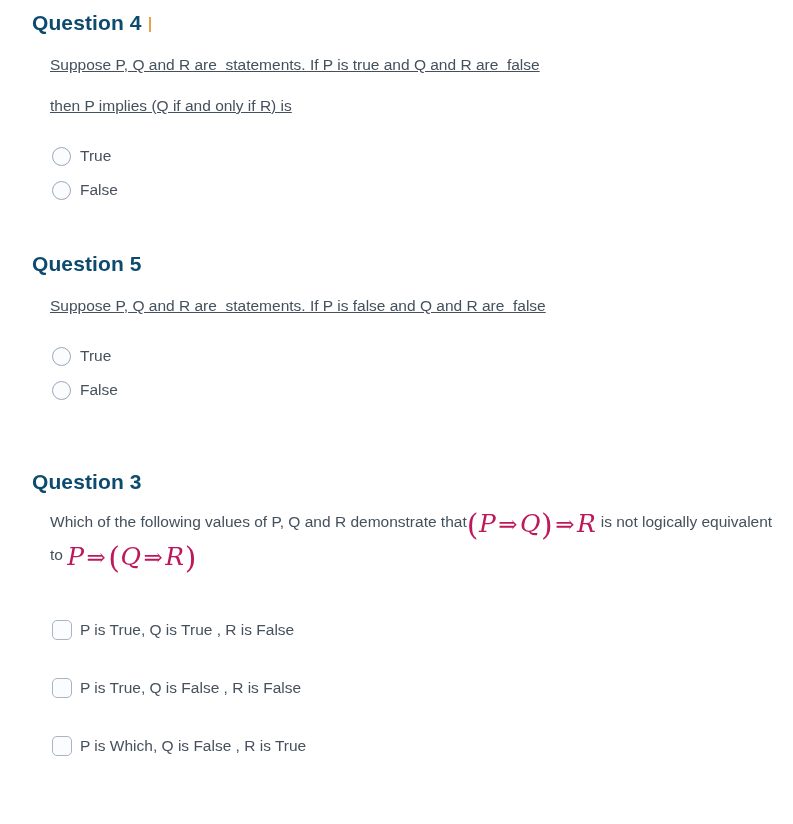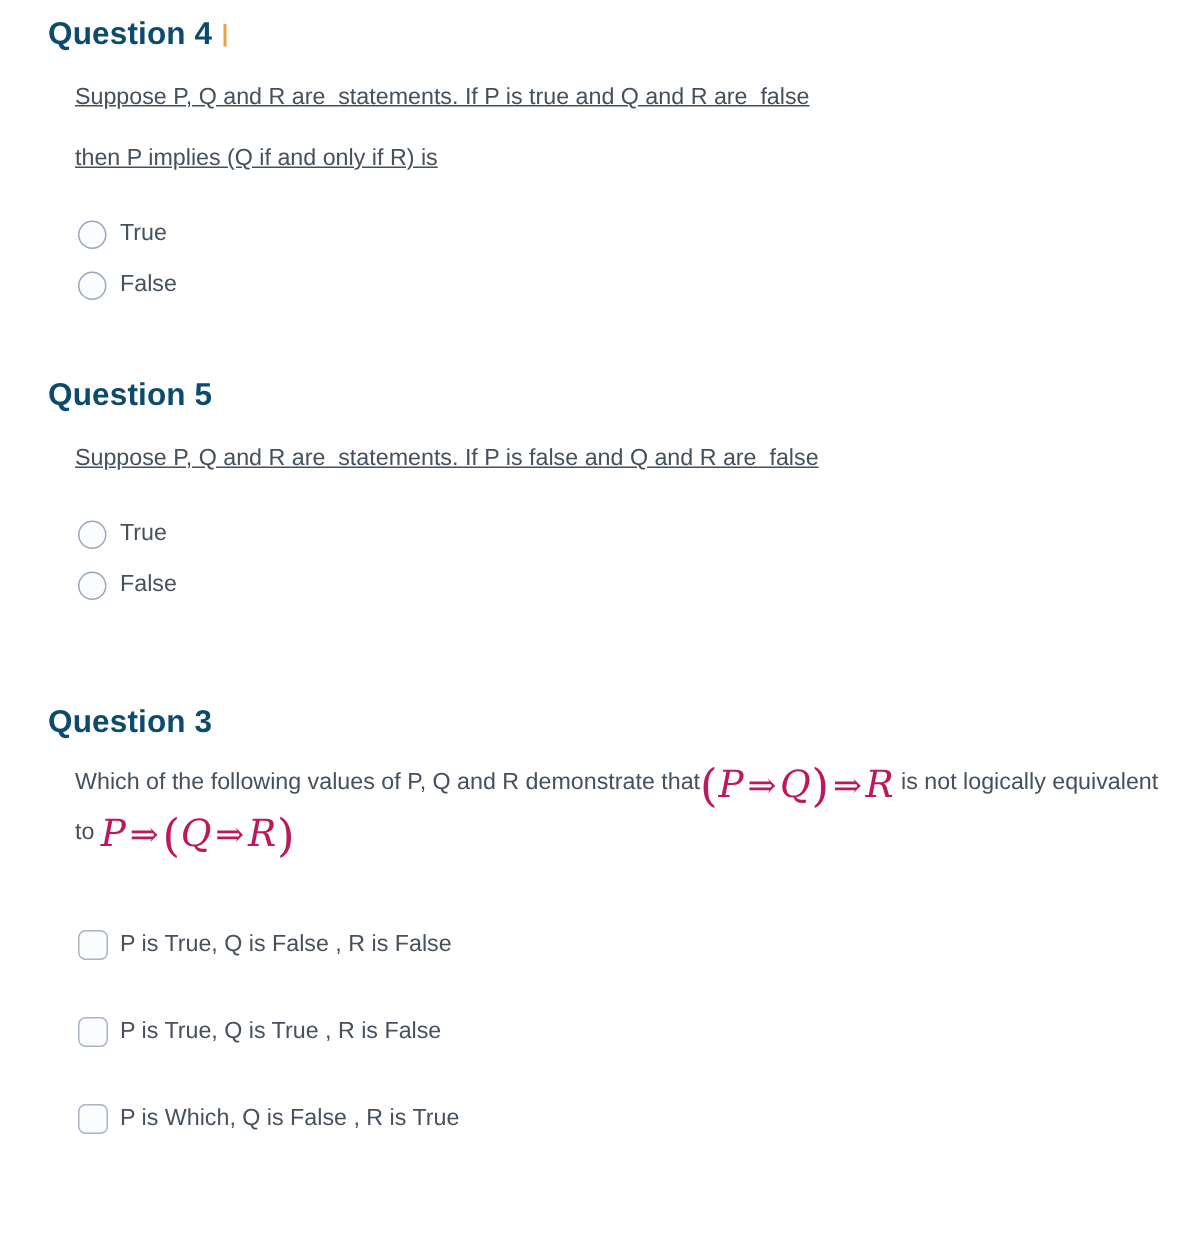--- a/index.html
+++ b/index.html
@@ -195,25 +195,25 @@
   <section class="question-block" id="q6-block">
     <h2 class="q-heading">
       <span>Question 3</span>
     </h2>
 
     <div class="prompt-flow" id="q6-prompt"><span>Which of the following values of P, Q and R demonstrate that</span><span class="math"><span class="paren">(</span><span>P</span><span class="op">⇒</span><span>Q</span><span class="paren">)</span><span class="op">⇒</span><span>R</span></span><span> is not logically equivalent  to </span><span class="math"><span>P</span><span class="op">⇒</span><span class="paren">(</span><span>Q</span><span class="op">⇒</span><span>R</span><span class="paren">)</span></span></div>
 
     <ul class="options" id="q6-options">
       <li class="option-row check-row">
         <span class="check-box"></span>
-        <span class="option-label">P is True, Q is False , R is False</span>
+        <span class="option-label">P is True, Q is True , R is False</span>
       </li>
       <li class="option-row check-row">
         <span class="check-box"></span>
-        <span class="option-label">P is True, Q is True , R is False</span>
+        <span class="option-label">P is True, Q is False , R is False</span>
       </li>
       <li class="option-row check-row">
         <span class="check-box"></span>
         <span class="option-label">P is Which, Q is False , R is True</span>
       </li>
     </ul>
   </section>
 
 </div>
 

